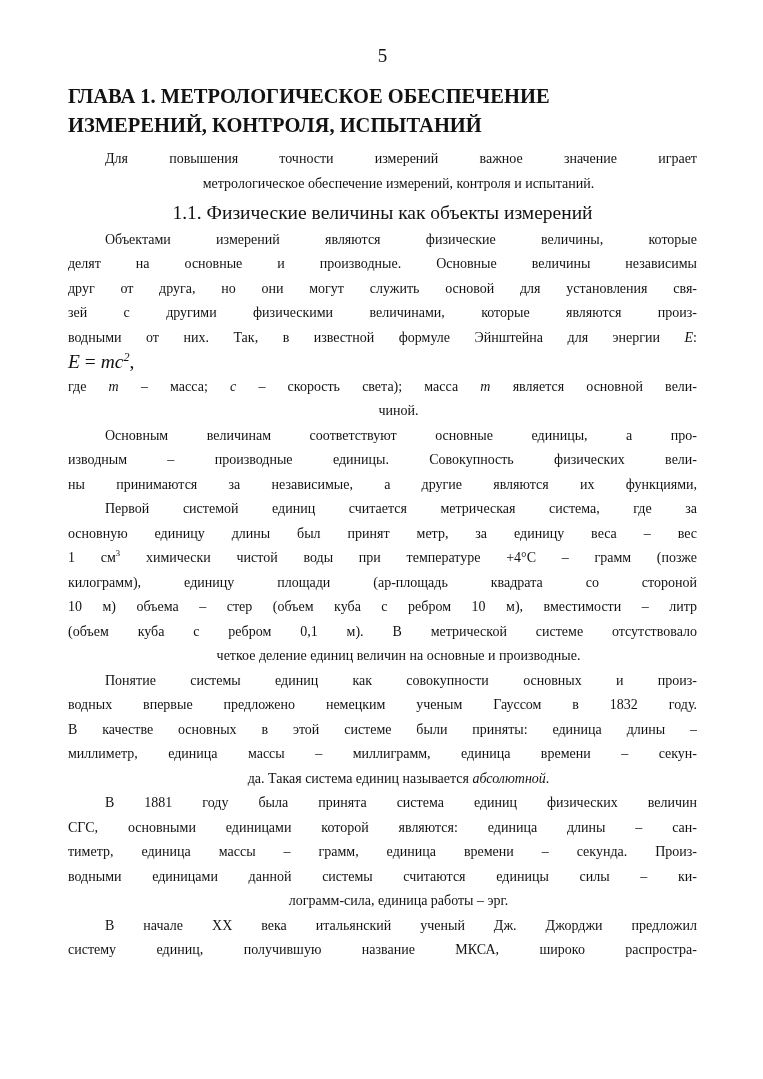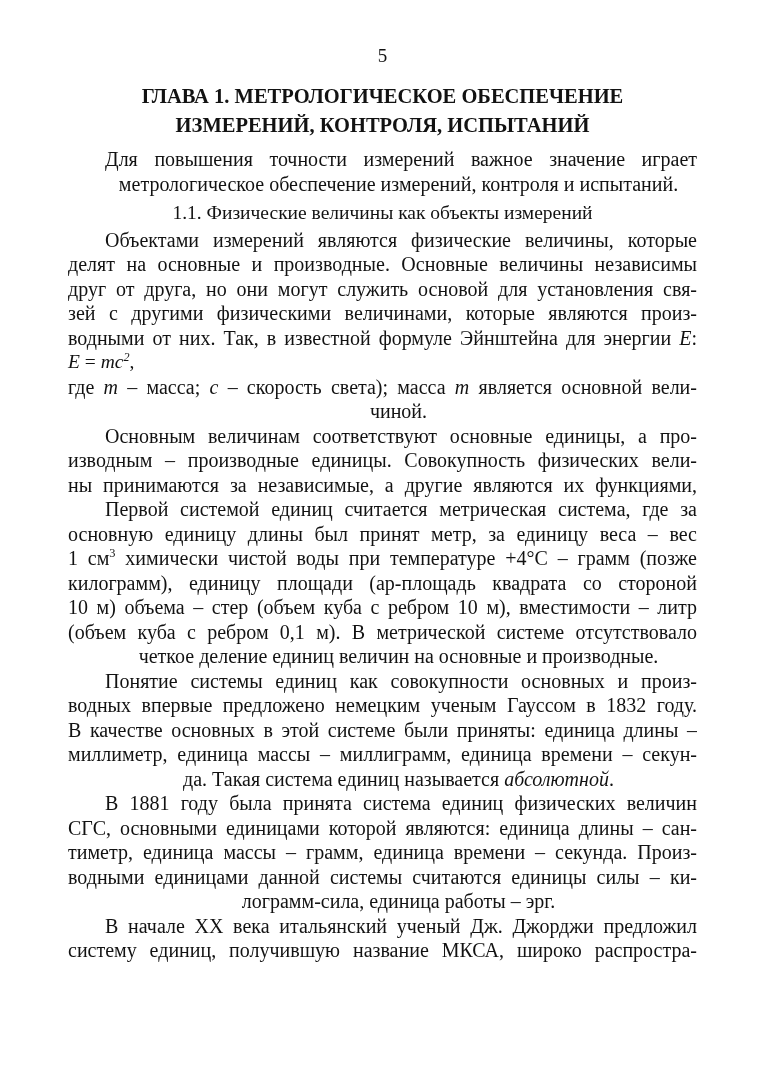--- a/index.html
+++ b/index.html
@@ -15,36 +15,35 @@
     padding: 44px 66px 0 68px;
     overflow: hidden;
   }
   .page-number {
     text-align: center;
     font-size: 19px;
     line-height: 24px;
     margin-bottom: 14px;
   }
   .chapter-heading {
-    text-align: center;
     font-weight: 700;
     font-size: 20.5px;
     line-height: 29px;
     margin: 0 0 7px 0;
   }
   .section-heading {
     text-align: center;
     font-weight: 400;
     font-size: 19.5px;
     line-height: 24.5px;
     margin: 5px 0 2px 0;
   }
   .para { margin: 0; }
   .line {
-    font-size: 20px;
+    font-size: 14px;
     line-height: 24.5px;
     height: 24.5px;
     overflow: hidden;
     text-align: justify;
     text-align-last: justify;
   }
   .line.endline {
     text-align: center;
     text-align-last: auto;
     margin-left: 32px;

